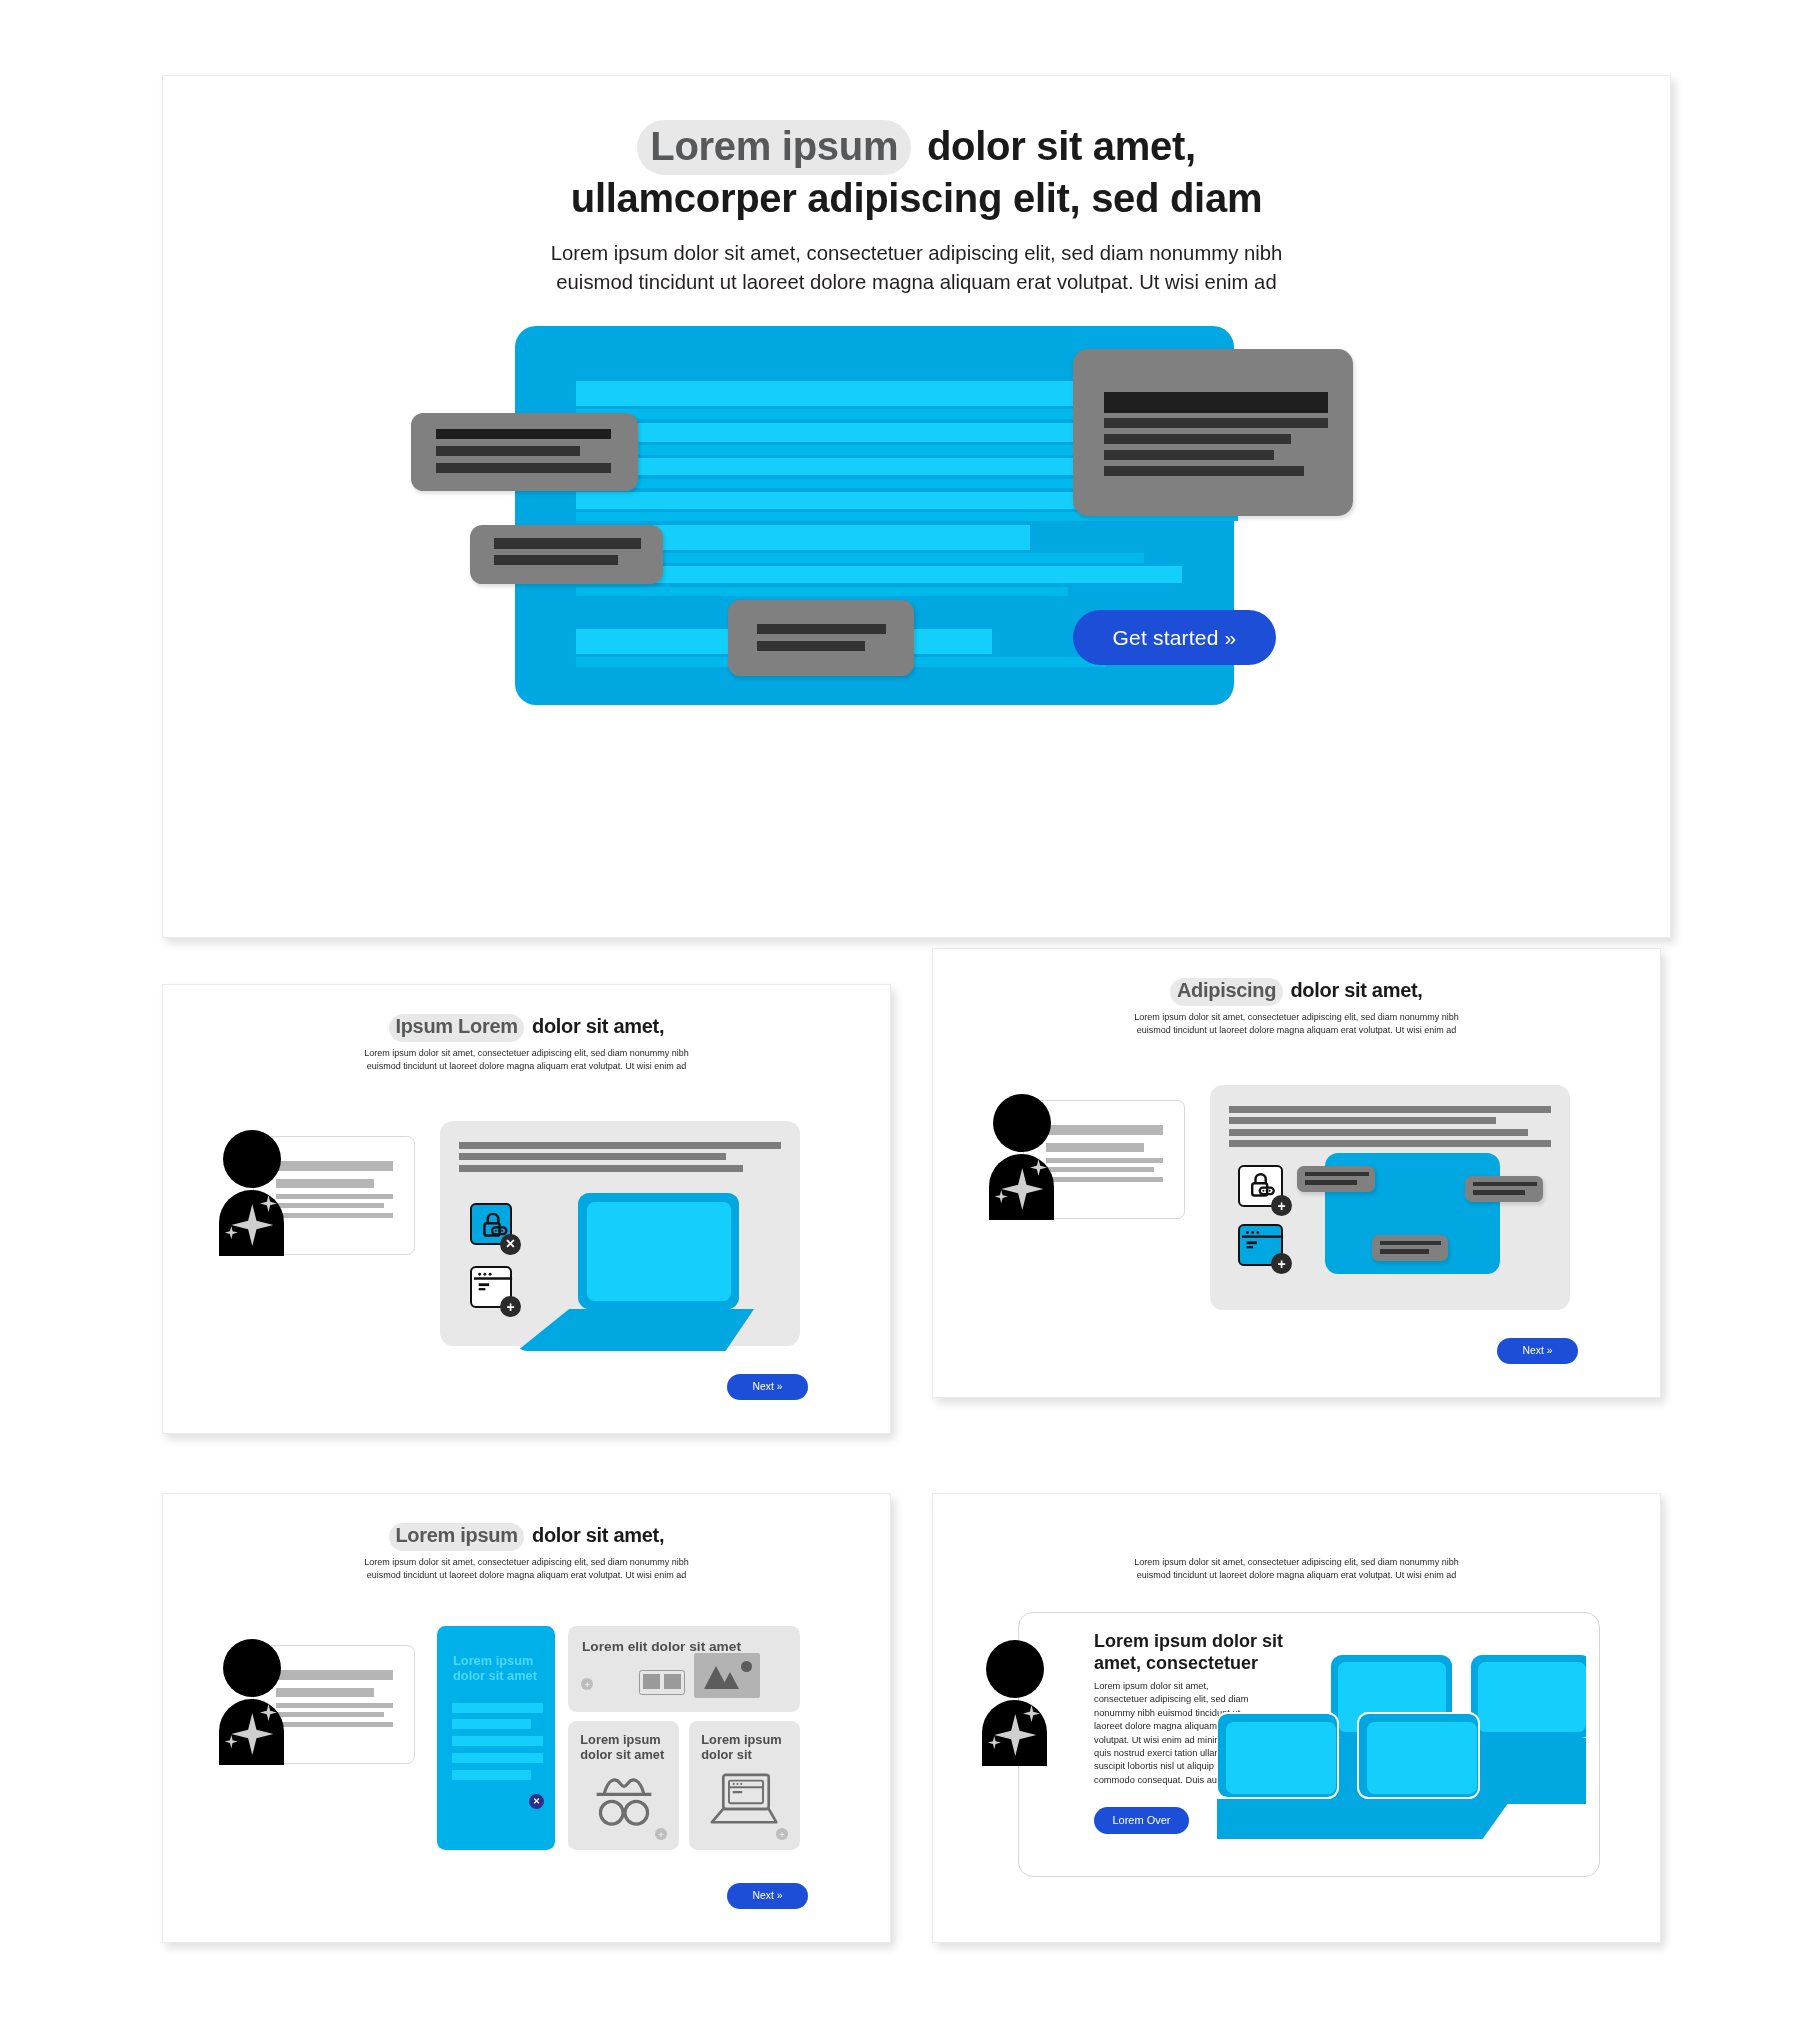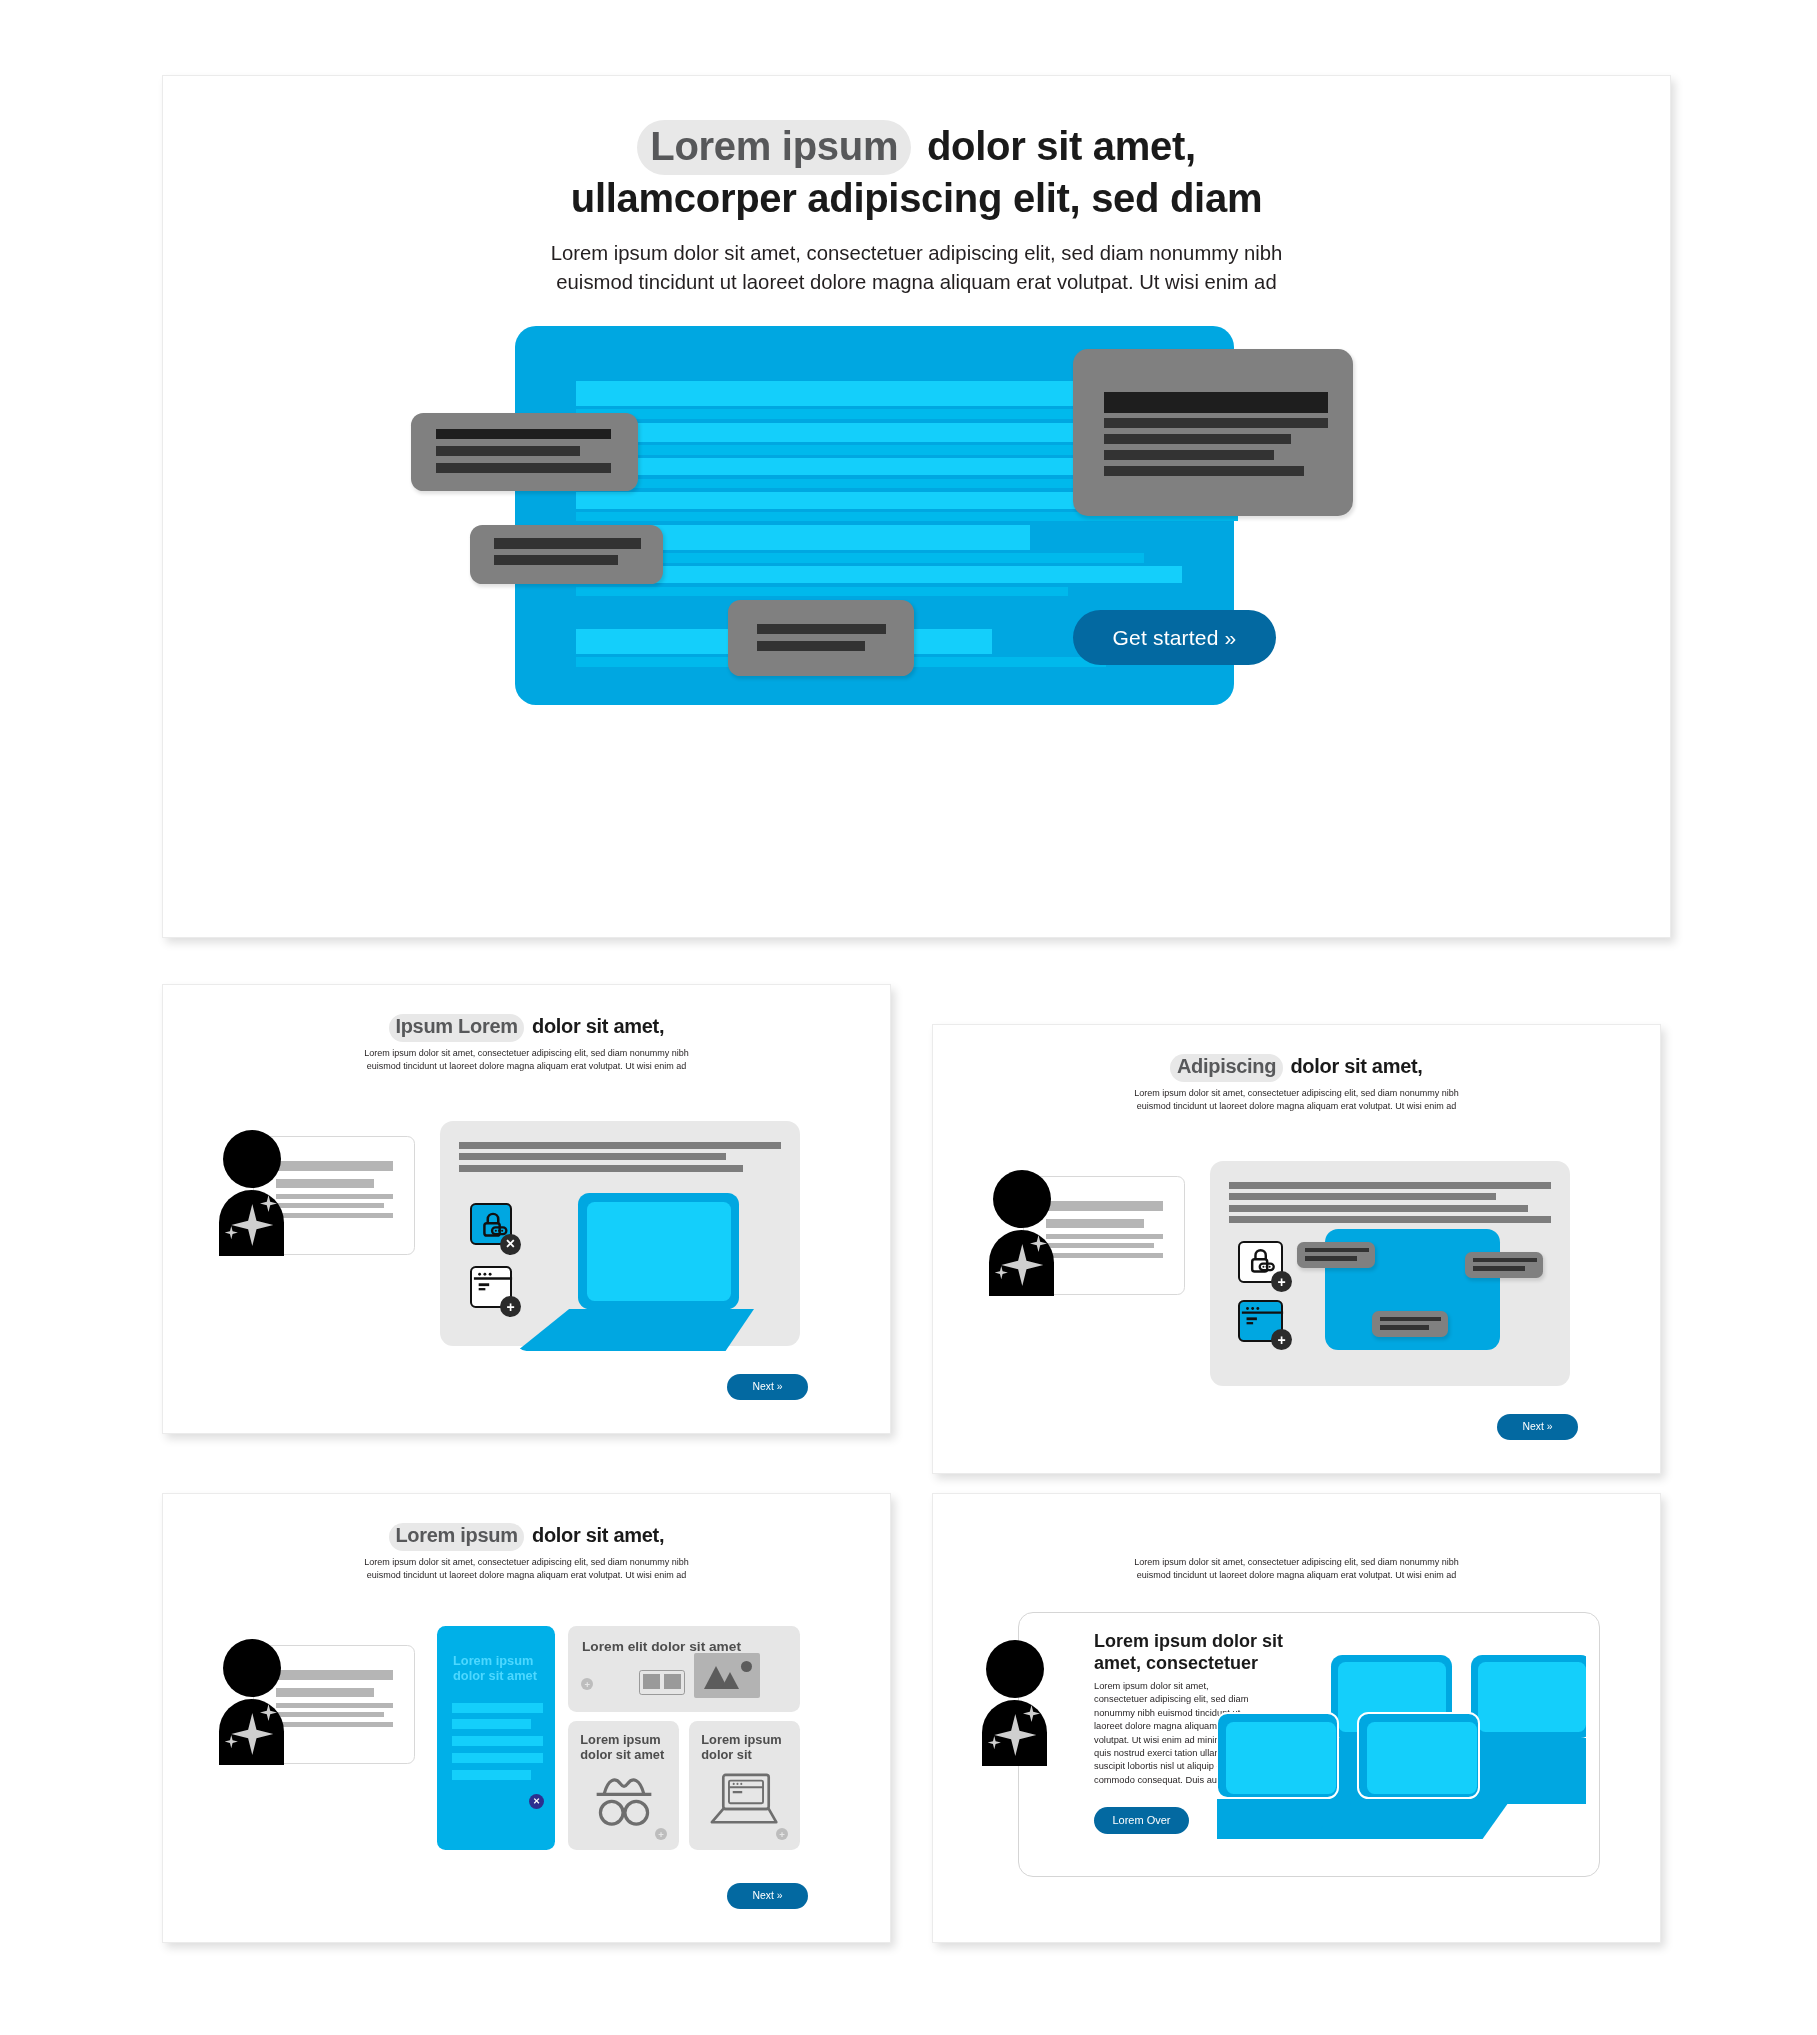--- a/index.html
+++ b/index.html
@@ -67,36 +67,36 @@
     position: absolute;
     background: #808080;
     border-radius: 12.3px;
     box-shadow: 1.9px 2.8px 3.8px rgba(0,0,0,0.12);
   }
   .tipline { position: absolute; background: #333333; height: 10.4px; }
   .tipline.dark { background: #1e1e1e; }
 
   .btn-pill {
     position: absolute;
-    background: #0369a1;
+    background: #1d4ed8;
     color: #ffffff;
     border-radius: 945px;
     display: flex;
     align-items: center;
     justify-content: center;
     font-family: "Liberation Sans", sans-serif;
     white-space: nowrap;
     cursor: pointer;
   }
   #getStarted { left: 662px; top: 284px; width: 203px; height: 55px; font-size: 21px; letter-spacing: 0.2px; }
 
   
   .q { width: 729px; height: 450px; }
   #s1 { left: 162px; top: 984px; }
-  #s2 { left: 932px; top: 1024px; }
+  #s2 { left: 932px; top: 948px; }
   #s3 { left: 162px; top: 1493px; }
   #s4 { left: 932px; top: 1493px; }
 
   .q .headline { top: 29px; font-size: 20px; }
   .q .subcopy  { top: 62px; font-size: 9px; line-height: 1.45; }
 
   
   .personcard { position: absolute; }
   .pc-box {
     position: absolute;

